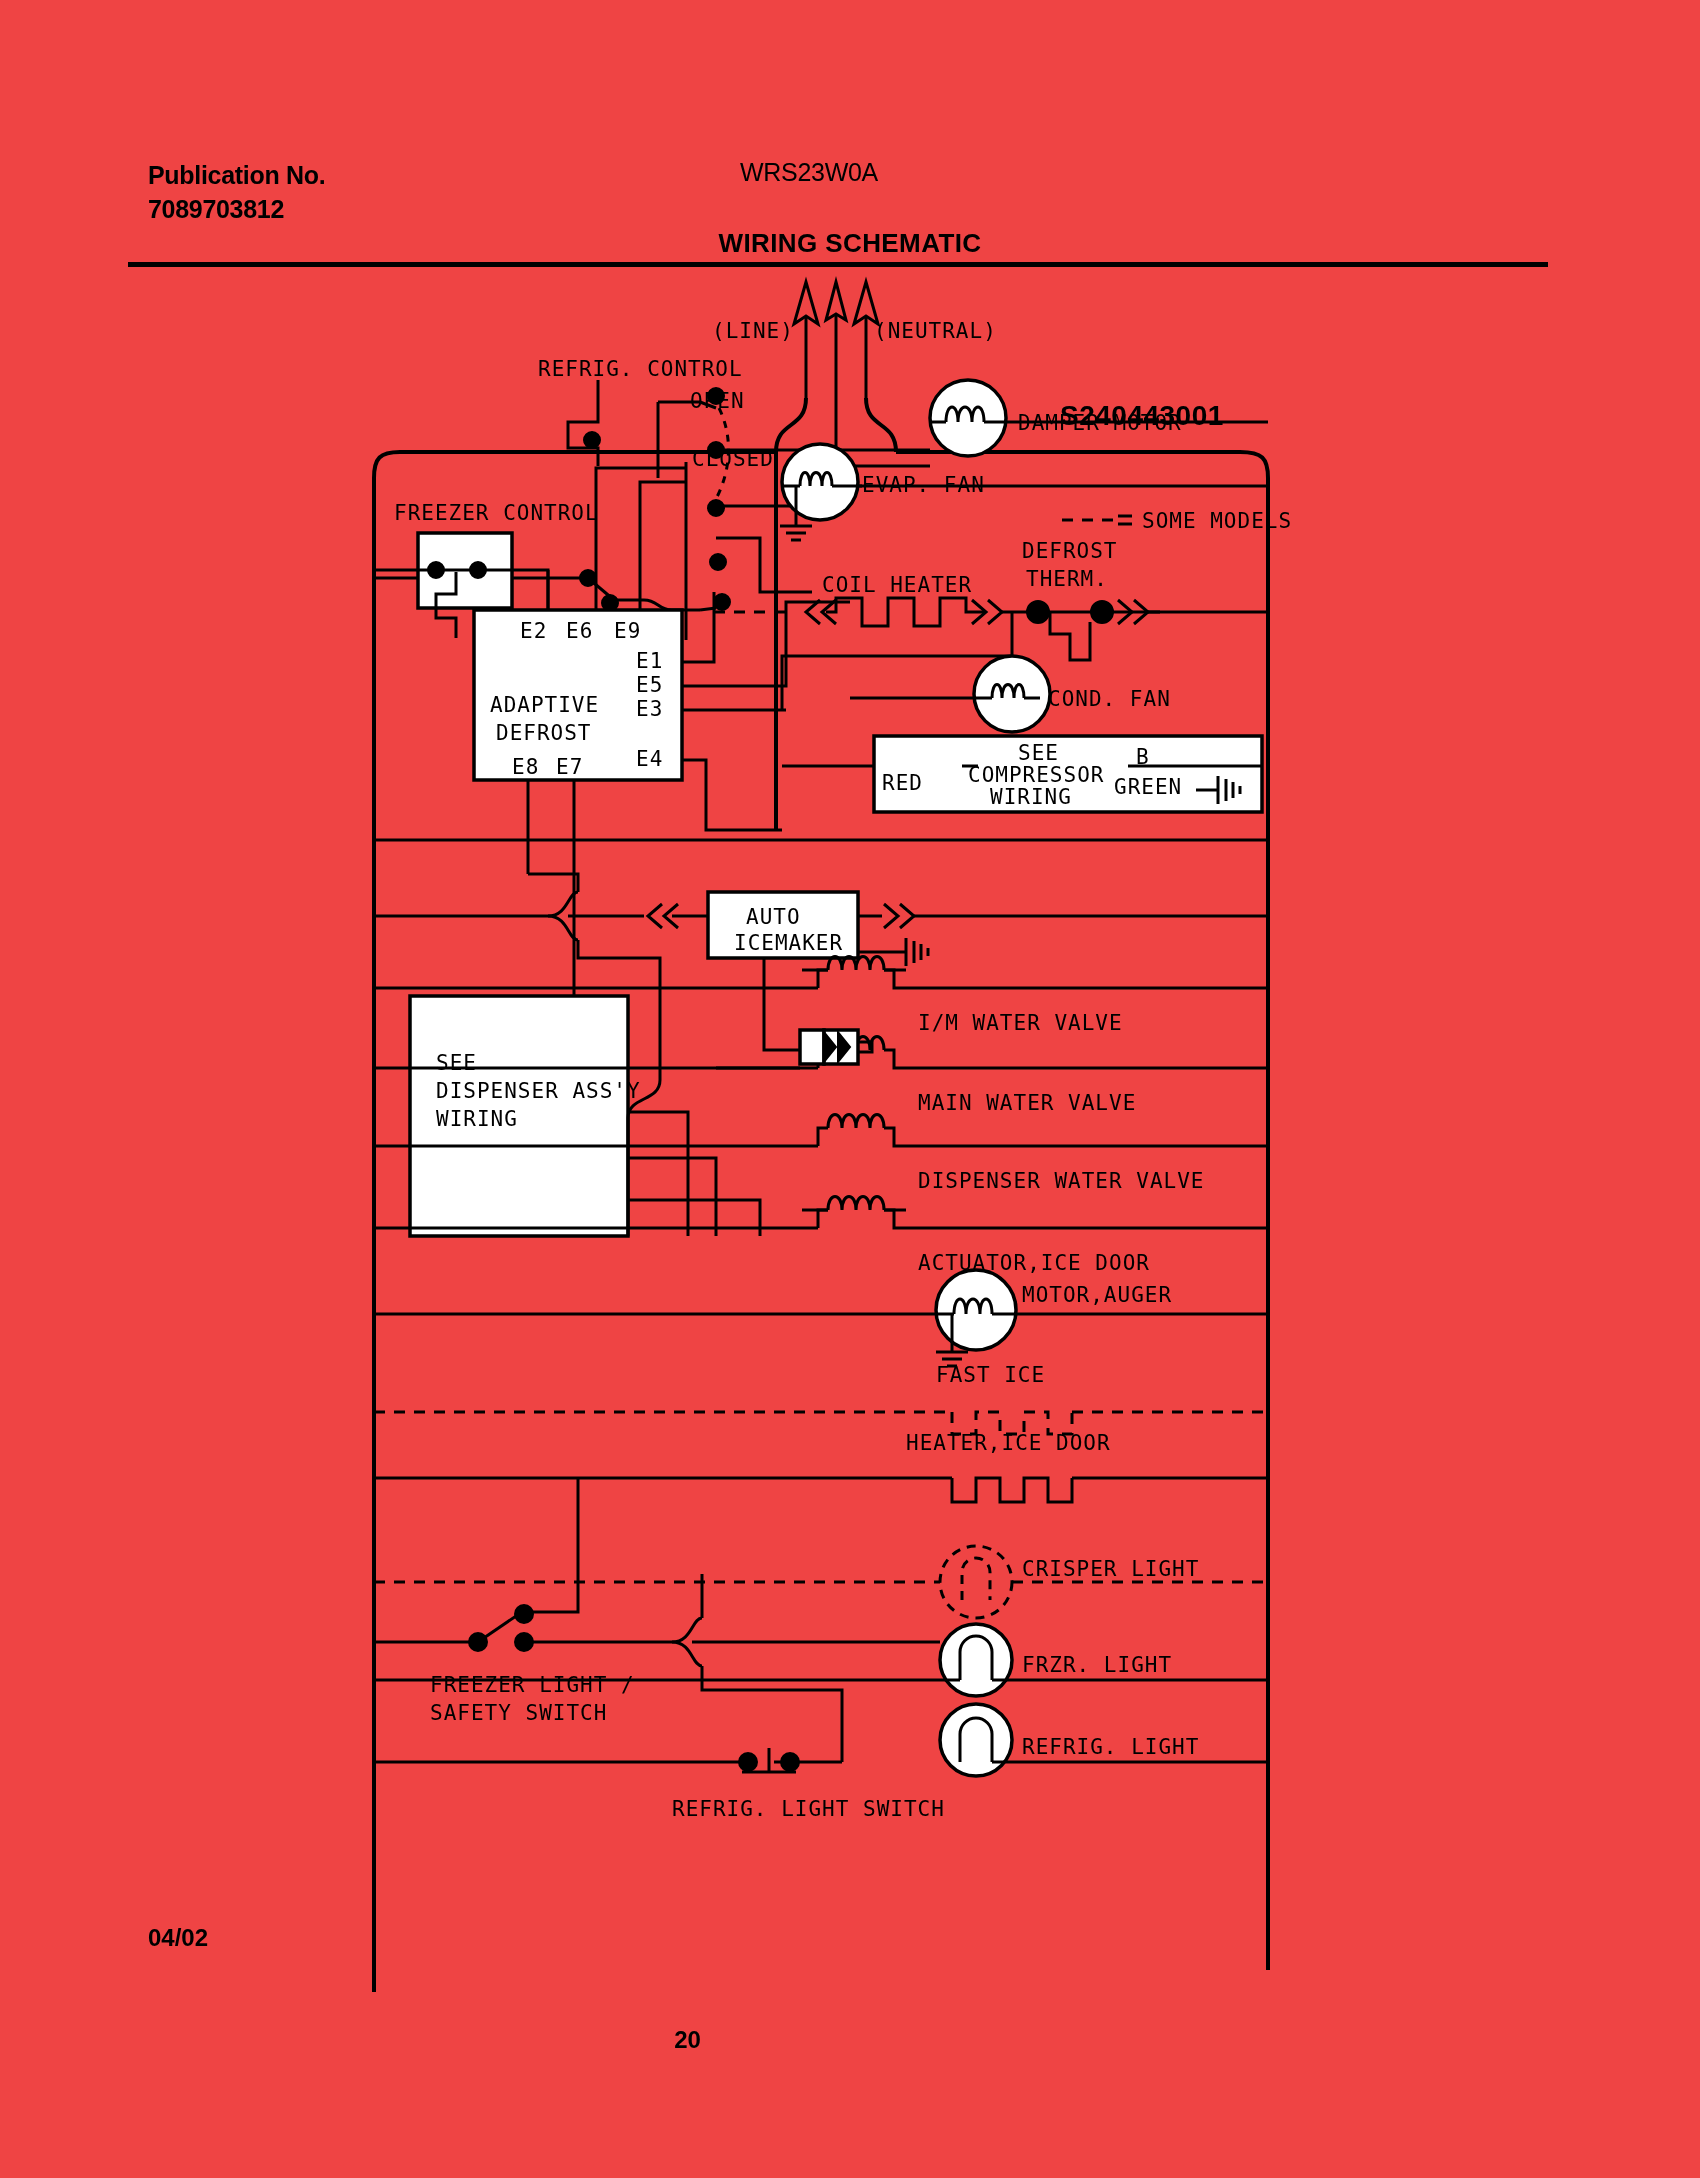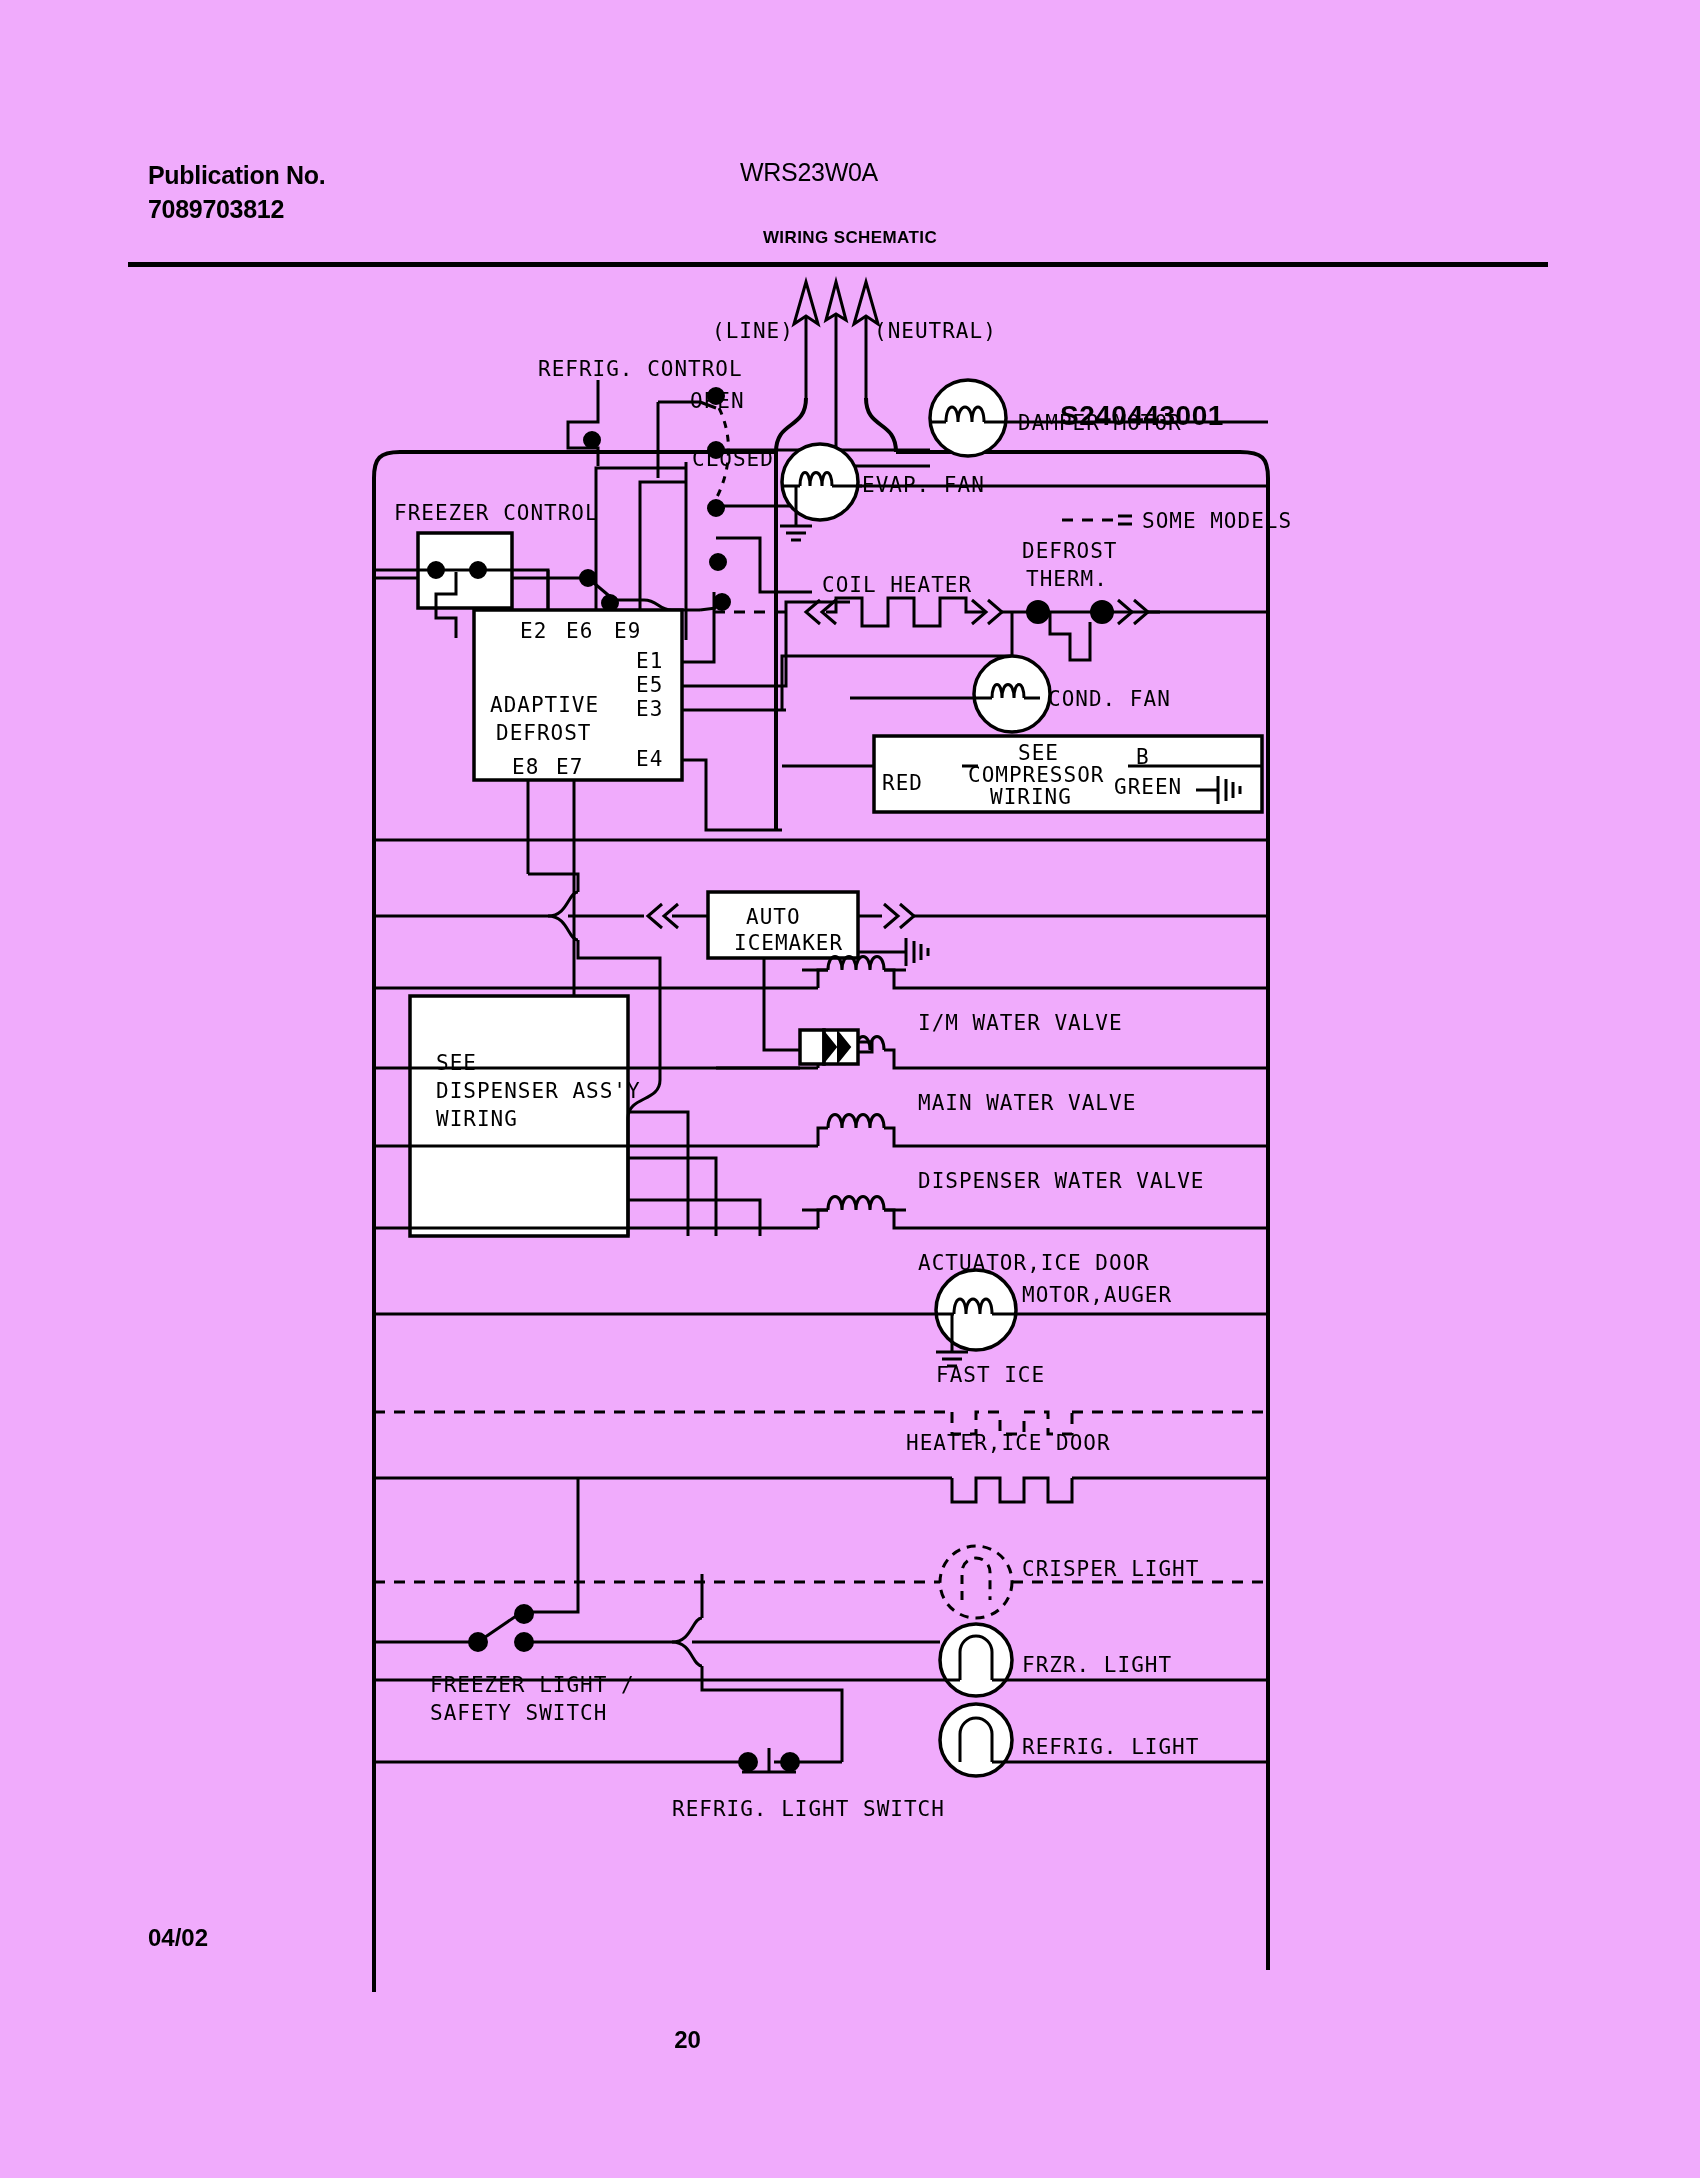--- a/index.html
+++ b/index.html
@@ -11,21 +11,21 @@
     width: 1700px;
     height: 2178px;
     position: relative;
     font-family: "Liberation Sans", sans-serif;
     color: #000000;
     overflow: hidden;
   }
   #page {
     position: absolute;
     inset: 0;
-    background: #f0abfc;
+    background: #ef4444;
   }
   
   .hdr-pub {
     position: absolute;
     left: 148px;
     top: 158px;
     font-size: 25px;
     font-weight: bold;
     line-height: 34px;
     letter-spacing: -0.3px;
@@ -38,21 +38,21 @@
     font-size: 25px;
     font-weight: normal;
     letter-spacing: -0.3px;
   }
   .hdr-title {
     position: absolute;
     left: 0;
     top: 228px;
     width: 1700px;
     text-align: center;
-    font-size: 17px;
+    font-size: 26px;
     font-weight: bold;
     letter-spacing: 0.4px;
   }
   .hdr-rule {
     position: absolute;
     left: 128px;
     top: 262px;
     width: 1420px;
     height: 5px;
     background: #000;

